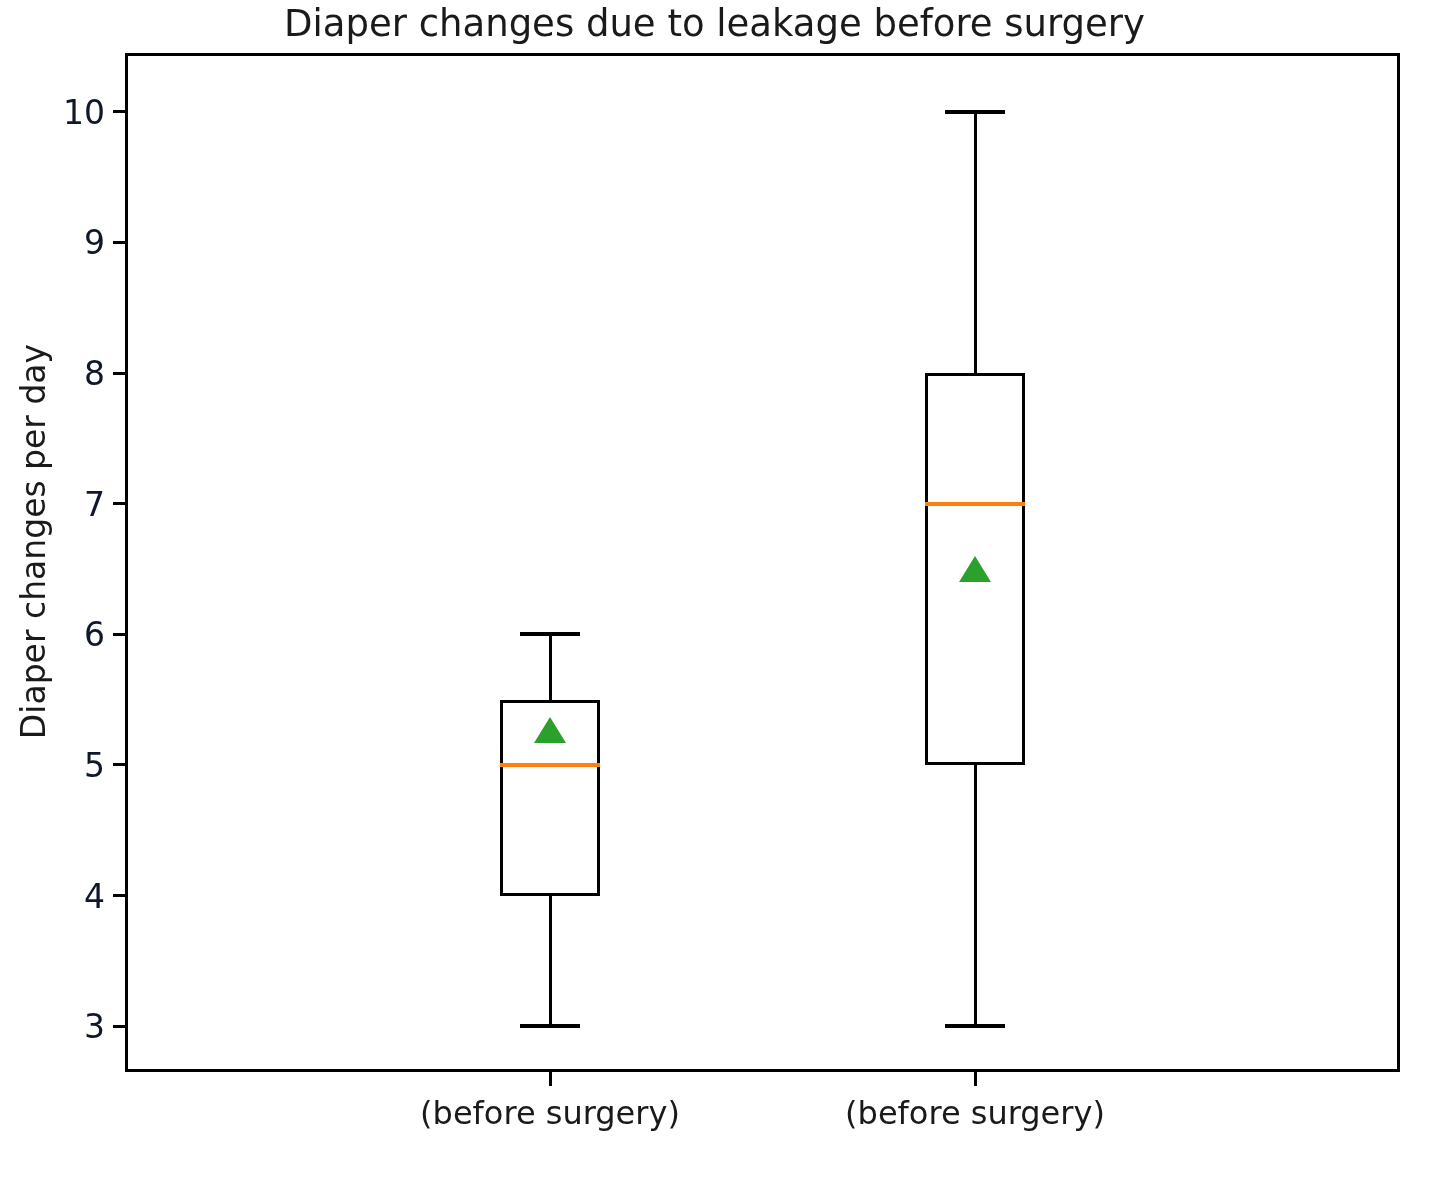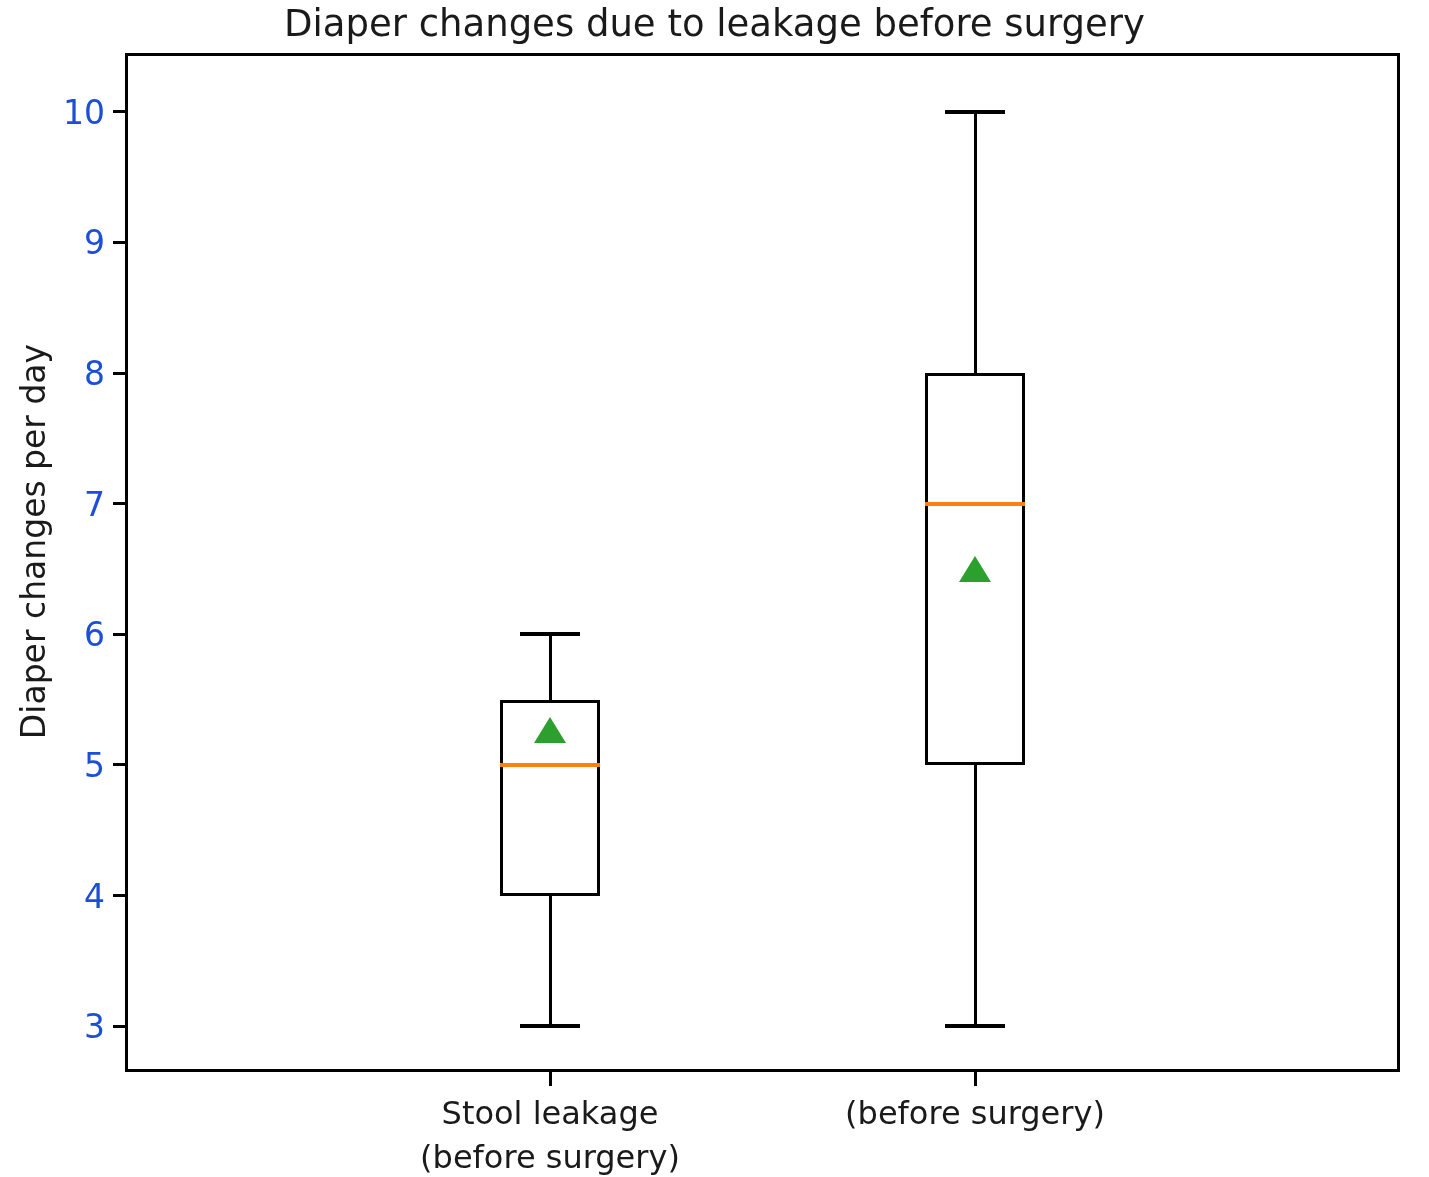--- a/index.html
+++ b/index.html
@@ -64,21 +64,21 @@
     width: 14px;
     height: 3px;
     background: #000000;
   }
   .y-tick-label {
     position: absolute;
     right: 1324px; 
     width: 90px;
     text-align: right;
     font-size: 33px;
-    color: #1d4ed8;
+    color: #0f172a;
     transform: translateY(-50%);
     white-space: nowrap;
   }
 
   
   .x-tick {
     position: absolute;
     top: 1072px;
     width: 3px;
     height: 14px;
@@ -151,21 +151,21 @@
       <div class="y-tick-label" style="top: 503.712px;">7</div>
       <div class="y-tick" style="top: 371.571px;"></div>
       <div class="y-tick-label" style="top: 373.071px;">8</div>
       <div class="y-tick" style="top: 240.929px;"></div>
       <div class="y-tick-label" style="top: 242.429px;">9</div>
       <div class="y-tick" style="top: 110.288px;"></div>
       <div class="y-tick-label" style="top: 111.788px;">10</div>
     </div>
   <div id="x-ticks-layer">
       <div class="x-tick" style="left: 548.5px;"></div>
-      <div class="x-tick-label" style="left: 550px;"><div>Stool leakage</div><div>(before surgery)</div></div>
+      <div class="x-tick-label" style="left: 550px;"><div>(before surgery)</div></div>
       <div class="x-tick" style="left: 973.5px;"></div>
       <div class="x-tick-label" style="left: 975px;"><div>(before surgery)</div></div>
     </div>
   <div id="boxes-layer">
       <div>
         <div class="bp-whisker-line" style="left: 548.5px; top: 634.353px; height: 65.3205px;"></div>
         <div class="bp-whisker-line" style="left: 548.5px; top: 895.635px; height: 130.641px;"></div>
         <div class="bp-cap" style="left: 520px; width: 60px; top: 632.353px;"></div>
         <div class="bp-cap" style="left: 520px; width: 60px; top: 1024.28px;"></div>
         <div class="bp-box" style="left: 500px; width: 100px; top: 699.673px; height: 195.962px;"></div>

